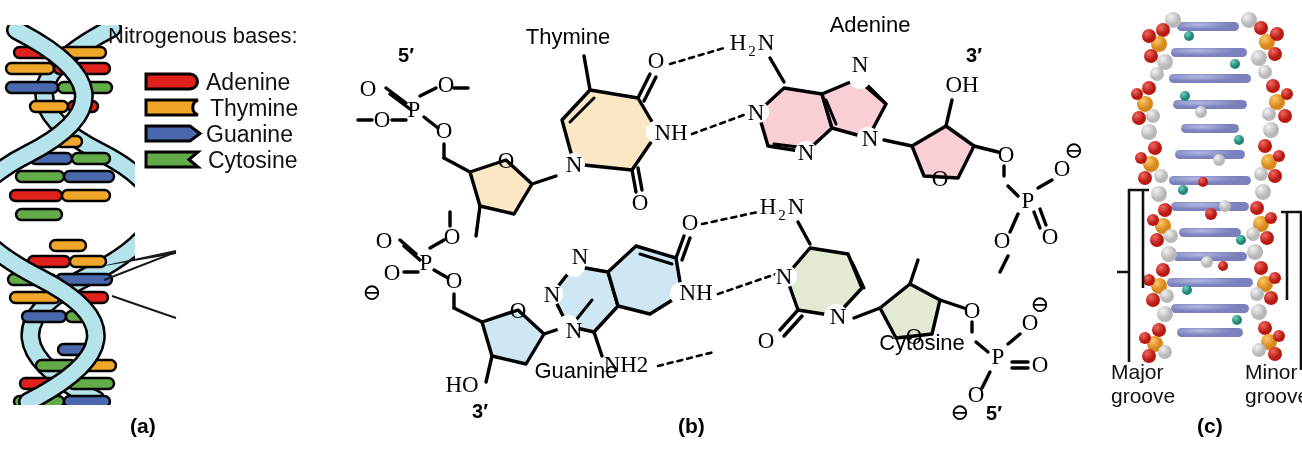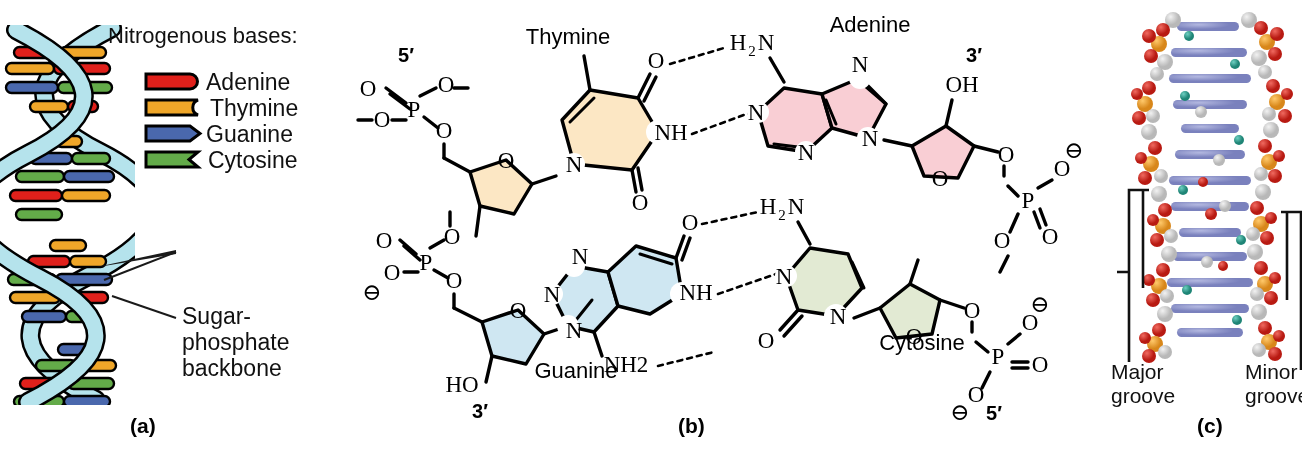--- a/index.html
+++ b/index.html
@@ -143,23 +143,20 @@
       </g>
     </svg>
 
     <div class="abs lbl" style="left:108px;top:24px;font-size:22px;">Nitrogenous bases:</div>
 
     <div class="abs lbl" style="left:206px;top:70px;font-size:23px;">Adenine</div>
     <div class="abs lbl" style="left:210px;top:96px;font-size:23px;">Thymine</div>
     <div class="abs lbl" style="left:206px;top:122px;font-size:23px;">Guanine</div>
     <div class="abs lbl" style="left:208px;top:148px;font-size:23px;">Cytosine</div>
 
-    <div class="abs lbl" style="left:182px;top:304px;font-size:23px;">Sugar-
-phosphate
-backbone</div>
 
     <div class="abs panel-tag" style="left:130px;top:414px;">(a)</div>
   </div>
 
   <div class="abs" style="left:340px;top:0;width:760px;height:454px;">
 
     <svg width="760" height="454" viewBox="0 0 760 454">
 
       <g>
         <line x1="46" y1="88" x2="66" y2="103" class="bond"></line>

